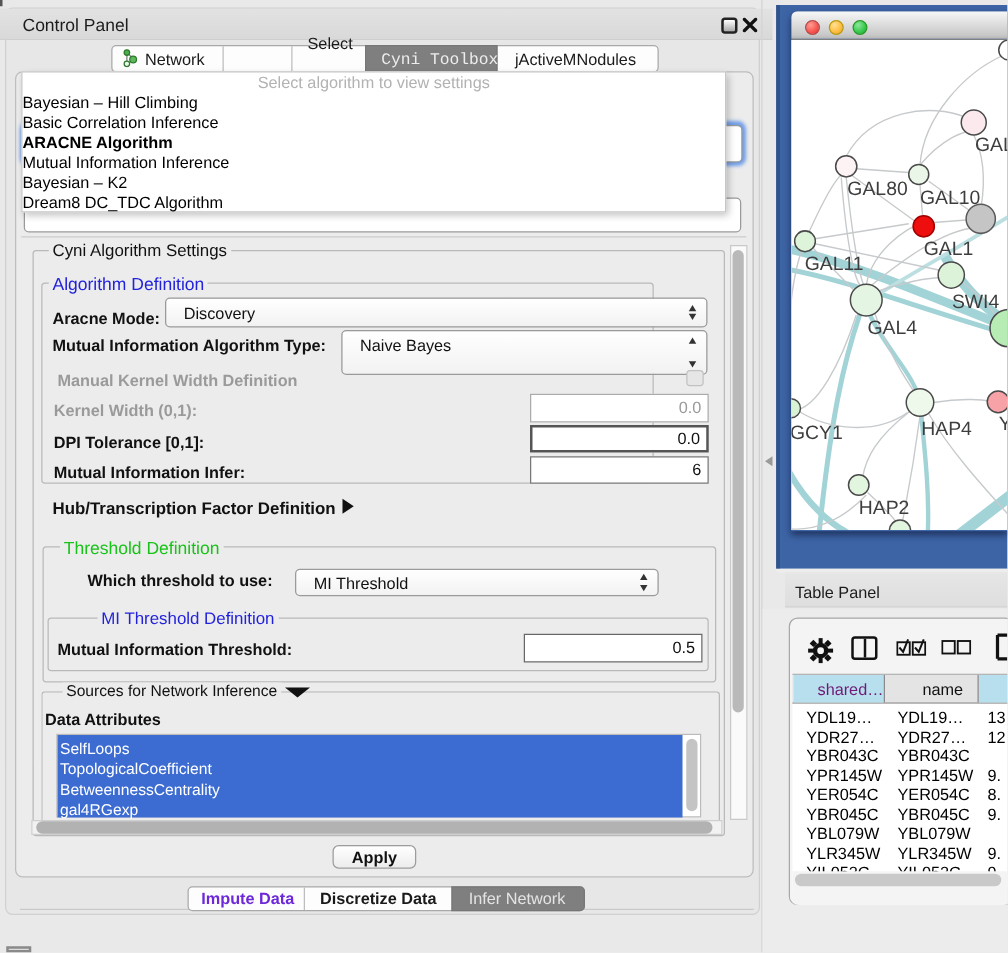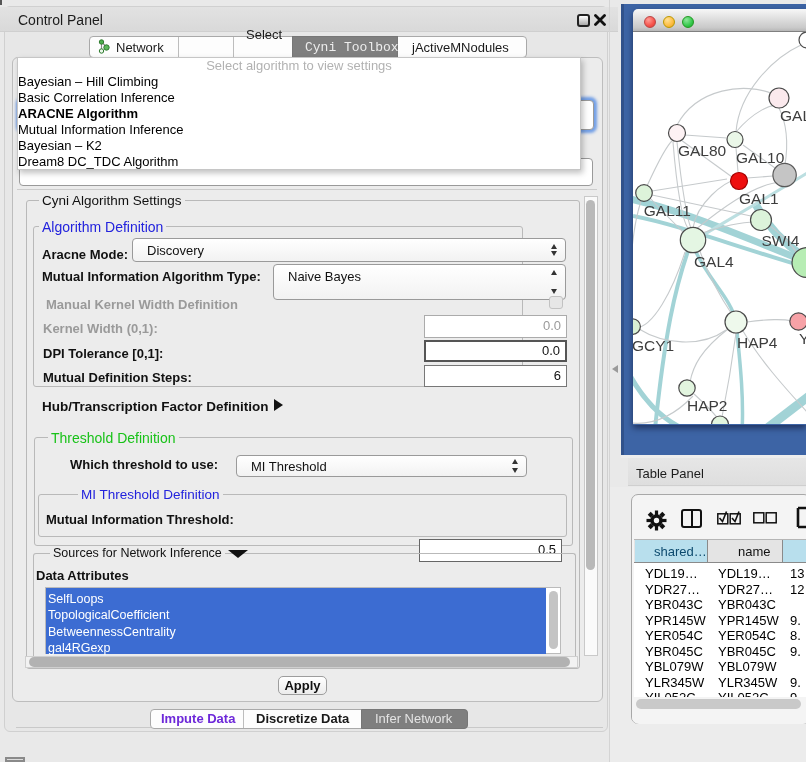--- a/index.html
+++ b/index.html
@@ -74,55 +74,55 @@
     <span class="ctx">Naive Bayes</span>
     <span class="arr up"></span>
     <span class="arr dn"></span>
   </div>
 <div class="abs dlbl" style="left:46px;top:297px;">Manual Kernel Width Definition</div>
 <div class="abs" style="left:549px;top:296px;width:14px;height:13px;background:#e6e6e6;border:1px solid #c2c2c2;border-radius:3px;"></div>
 <div class="abs dlbl" style="left:43px;top:321px;">Kernel Width (0,1):</div>
 <div class="inp" style="left:424px;top:315px;width:143px;height:23px;border:1px solid #ababab;color:#9a9a9a;">0.0</div>
 <div class="abs lbl" style="left:43px;top:346px;">DPI Tolerance [0,1]:</div>
 <div class="inp" style="left:424px;top:340px;width:143px;height:22px;border:2px solid #555;line-height:18px;">0.0</div>
-<div class="abs lbl" style="left:43px;top:370px;">Mutual Definition Steps:</div>
+<div class="abs lbl" style="left:43px;top:370px;">Mutual Information Infer:</div>
 <div class="inp" style="left:424px;top:365px;width:143px;height:22px;border:1px solid #777;">6</div>
 
 <div class="abs lbl" style="left:42px;top:399px;font-size:13.5px;">Hub/Transcription Factor Definition</div>
 <div class="abs" style="left:274px;top:399px;width:0;height:0;border-top:6px solid transparent;border-bottom:6px solid transparent;border-left:9px solid #111;"></div>
 
 <div class="grp" style="left:34px;top:437px;width:539px;height:109px;">
   <div class="gtitle" style="left:13px;color:#18c218;font-size:14px;">Threshold Definition</div>
 </div>
 <div class="abs lbl" style="left:70px;top:457px;">Which threshold to use:</div>
 <div class="combo" style="left:236px;top:455px;width:291px;height:22px;">
     <span class="ctx" style="top:3px;">MI Threshold</span>
     <span class="arr up" style="top:3px;"></span>
     <span class="arr dn" style="bottom:3px;"></span>
   </div>
 <div class="grp" style="left:38px;top:494px;width:529px;height:43px;">
   <div class="gtitle" style="left:19px;color:#2222dd;margin-left:20px;">MI Threshold Definition</div>
 </div>
 <div class="abs lbl" style="left:46px;top:512px;">Mutual Information Threshold:</div>
-<div class="inp" style="left:419px;top:507px;width:143px;height:23px;border:1.5px solid #666;line-height:19px;margin-top:32px;">0.5</div>
+<div class="inp" style="left:419px;top:507px;width:143px;height:23px;border:1.5px solid #666;line-height:19px;">0.5</div>
 
 <div class="grp" style="left:33px;top:553px;width:543px;height:115px;border-bottom:none;">
   <div class="gtitle" style="left:16px;color:#111;font-size:12.5px;">Sources for Network Inference</div>
     <div style="position:absolute;left:194px;top:-4px;width:0;height:0;border-left:10px solid transparent;border-right:10px solid transparent;border-top:8px solid #111;background:none;"></div>
 </div>
 <div class="abs lbl" style="left:36px;top:568px;">Data Attributes</div>
 <div class="abs" style="left:45px;top:587px;width:516px;height:67px;background:#fff;border:1px solid #bbb;"></div>
 <div class="abs" style="left:46px;top:588px;width:500px;height:66px;background:#3c6cd2;"></div>
 <div class="abs" style="left:48px;top:591px;font-size:12.5px;color:#fff;line-height:16.3px;">SelfLoops<br>TopologicalCoefficient<br>BetweennessCentrality<br>gal4RGexp</div>
 <div class="abs" style="left:549px;top:591px;width:9px;height:58px;background:#c4c4c4;border-radius:5px;"></div>
 
 <div class="abs" style="left:25px;top:656px;width:553px;height:12px;background:#f2f2f2;border:1px solid #cfcfcf;"></div>
 <div class="abs" style="left:29px;top:657px;width:541px;height:10px;background:#b2b2b2;border-radius:5px;"></div>
 
-<div class="abs" style="left:278px;top:676px;width:49px;height:19px;background:linear-gradient(#fff,#ececec);border:1px solid #9d9d9d;border-radius:5px;text-align:center;font-size:13px;font-weight:bold;line-height:17px;color:#111;">Apply</div>
+<div class="abs" style="left:266px;top:676px;width:67px;height:19px;background:linear-gradient(#fff,#ececec);border:1px solid #9d9d9d;border-radius:5px;text-align:center;font-size:13px;font-weight:bold;line-height:17px;color:#111;">Apply</div>
 
 <div class="abs" style="left:16px;top:727px;width:587px;height:1px;background:#c9c9c9;"></div>
 <div class="abs" style="left:150px;top:709px;width:318px;height:20px;background:#fdfdfd;border:1px solid #a9a9a9;border-radius:4px;"></div>
 <div class="abs" style="left:361px;top:709px;width:107px;height:20px;background:#7f7f7f;border:1px solid #777;border-radius:0 4px 4px 0;"></div>
 <div class="abs" style="left:243px;top:710px;width:1px;height:18px;background:#bdbdbd;"></div>
 <div class="abs" style="left:161px;top:711px;font-size:13px;font-weight:bold;color:#6d28d9;">Impute Data</div>
 <div class="abs" style="left:256px;top:711px;font-size:13px;font-weight:bold;color:#1a1a1a;">Discretize Data</div>
 <div class="abs" style="left:375px;top:711px;font-size:13px;color:#e4e4e4;">Infer Network</div>
 
 <div class="abs" style="left:5px;top:757px;width:20px;height:5px;background:#ddd;border:2px solid #8a8a8a;"></div>
@@ -254,21 +254,21 @@
 </svg>
 <svg class="abs" style="left:796px;top:506px;" width="10" height="23" viewBox="0 0 10 23">
   <path d="M2 2 L2 21 M2 2 L10 2 M2 21 L10 21" stroke="#111" stroke-width="2.6" fill="none"></path>
 </svg>
 
 <div class="abs" style="left:634px;top:539px;width:172px;height:24px;background:#e4e4e4;border-top:1px solid #b5b5b5;border-bottom:1px solid #8a8a8a;"></div>
 <div class="abs" style="left:635px;top:540px;width:72px;height:22px;background:#b8dfed;"></div>
 <div class="abs" style="left:783px;top:540px;width:23px;height:22px;background:#b8dfed;"></div>
 <div class="abs" style="left:707px;top:540px;width:1px;height:22px;background:#8a8a8a;"></div>
 <div class="abs" style="left:782px;top:540px;width:1px;height:22px;background:#8a8a8a;"></div>
-<div class="abs" style="left:654px;top:544px;font-size:13px;color:#0c4a6e;">shared…</div>
+<div class="abs" style="left:654px;top:544px;font-size:13px;color:#701a75;">shared…</div>
 <div class="abs" style="left:738px;top:544px;font-size:13px;color:#111;">name</div>
 
 <div class="abs" style="left:634px;top:563px;width:172px;height:149px;background:#fff;"></div>
 <div class="abs" style="left:645px;top:566px;font-size:13px;color:#000;line-height:15.5px;">YDL19…<br>YDR27…<br>YBR043C<br>YPR145W<br>YER054C<br>YBR045C<br>YBL079W<br>YLR345W<br>YIL052C</div>
 <div class="abs" style="left:718px;top:566px;font-size:13px;color:#000;line-height:15.5px;">YDL19…<br>YDR27…<br>YBR043C<br>YPR145W<br>YER054C<br>YBR045C<br>YBL079W<br>YLR345W<br>YIL052C</div>
 <div class="abs" style="left:790px;top:566px;font-size:13px;color:#000;line-height:15.5px;">13<br>12<br>&nbsp;<br>9.<br>8.<br>9.<br>&nbsp;<br>9.<br>9.</div>
 
 <div class="abs" style="left:634px;top:697px;width:172px;height:15px;background:#f4f4f4;"></div>
 <div class="abs" style="left:636px;top:699px;width:165px;height:10px;background:#c9c9c9;border-radius:5px;"></div>
 <div class="abs" style="left:632px;top:712px;width:178px;height:12px;background:#f4f4f4;border-radius:0 0 7px 7px;"></div>

